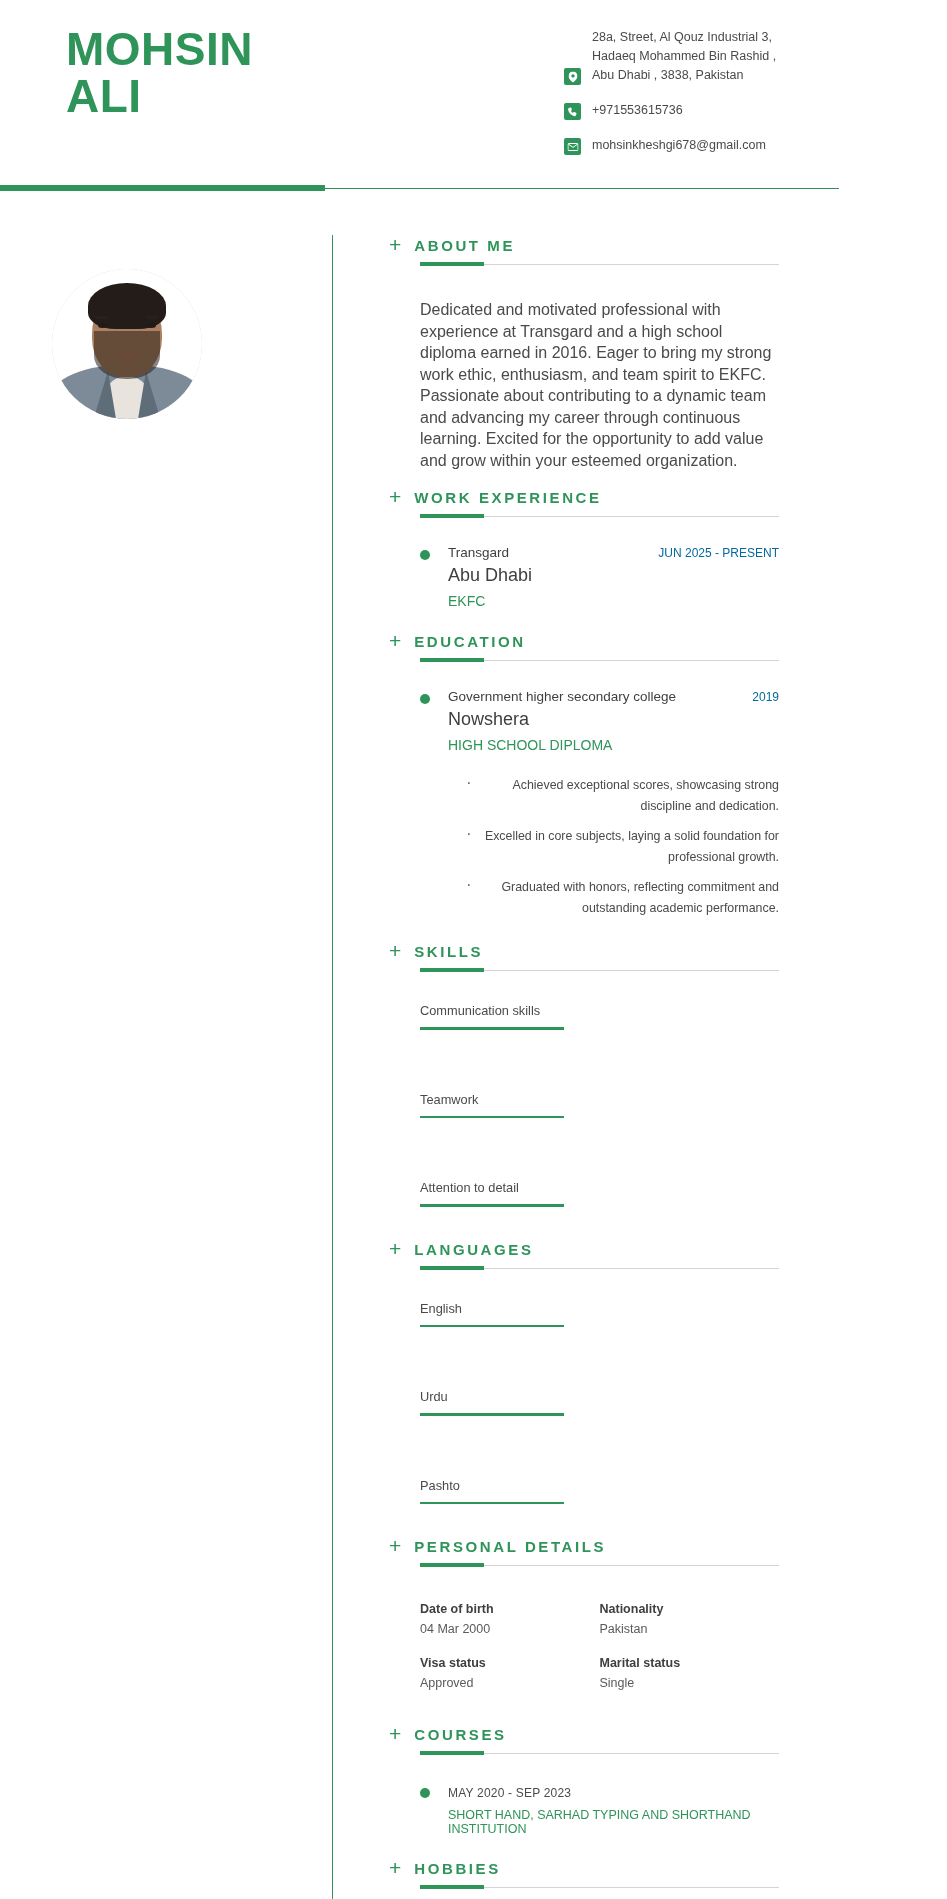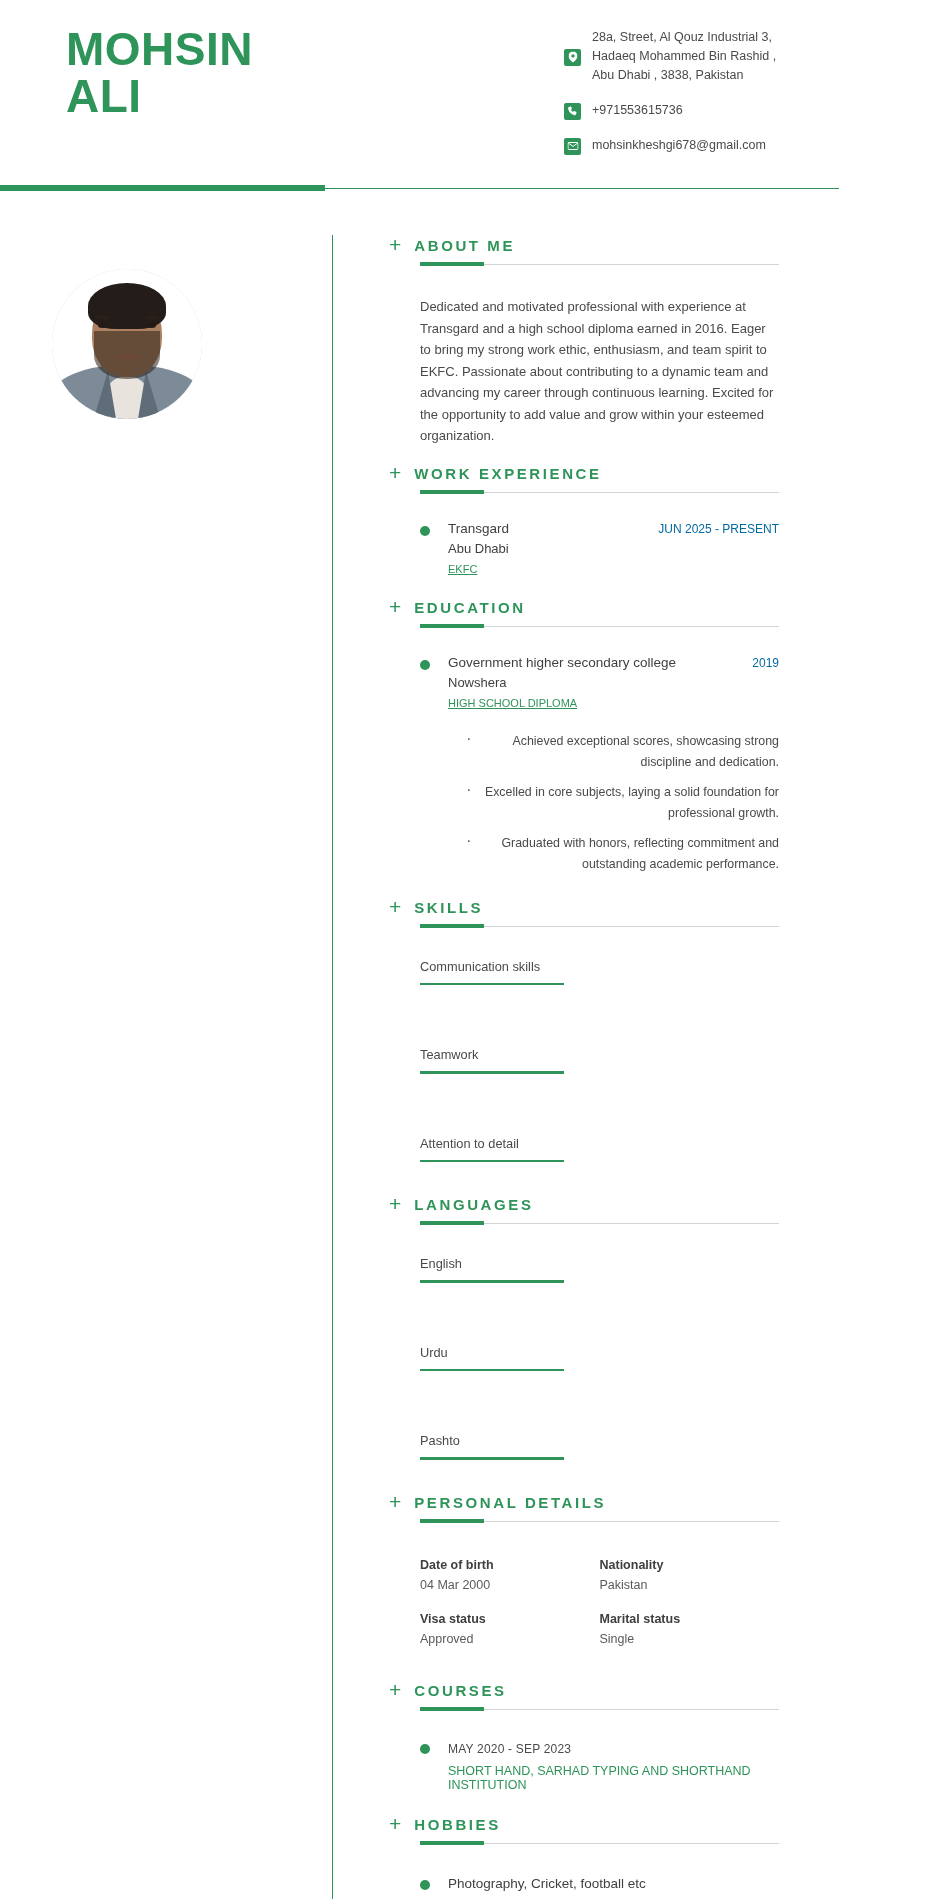--- a/index.html
+++ b/index.html
@@ -28,21 +28,21 @@
     color: #2e9459;
     letter-spacing: 0.5px;
   }
   .contact-block {
     margin-top: 2px;
     flex: 1;
     padding-left: 168px;
   }
   .contact-row {
     display: flex;
-    align-items: center;
+    align-items: flex-end;
     margin-bottom: 16px;
   }
   .contact-row:last-child { margin-bottom: 0; }
   .ci {
     width: 17px; height: 17px; flex: none;
     background: #2e9459;
     border-radius: 2px;
     margin-right: 11px;
     margin-top: 1px;
     position: relative;
@@ -169,37 +169,37 @@
     height: 1px; background: #d4d4d4;
   }
   .sec-rule-thick {
     position: absolute; left: 0; top: 0;
     width: 64px; height: 4px; background: #2e9459;
   }
 
   .sec-body { padding: 16px 0 0 31px; }
 
   .about-text {
-    font-size: 13px; line-height: 21.5px; color: #4a4a4a;
+    font-size: 16px; line-height: 21.5px; color: #4a4a4a;
     max-width: 500px;
   }
 
   
   .entry { position: relative; padding-left: 28px; margin-bottom: 6px; }
   .dot {
     position: absolute; left: 0; top: 5px;
     width: 10px; height: 10px; border-radius: 50%;
     background: #2e9459;
   }
   .entry-top { display: flex; justify-content: space-between; align-items: baseline; }
   .entry-title { font-size: 13.5px; color: #3f3f3f; }
   .entry-date { font-size: 12px; color: #0369a1; white-space: nowrap; padding-left: 14px; }
-  .entry-sub { font-size: 13px; color: #3f3f3f; margin-top: 5px; }
+  .entry-sub { font-size: 18px; color: #3f3f3f; margin-top: 5px; }
   .entry-role {
-    font-size: 11px; color: #2e9459; margin-top: 7px; text-decoration: underline;
+    font-size: 14px; color: #2e9459; margin-top: 7px;
   }
 
   .bullets { margin: 22px 0 0 44px; padding: 0; list-style: none; }
   .bullets li {
     position: relative; padding-left: 16px;
     font-size: 12.4px; line-height: 21px; color: #4a4a4a;
     margin-bottom: 9px; max-width: 470px; text-align: right;
   }
   .bullets li::before {
     content: "·";

